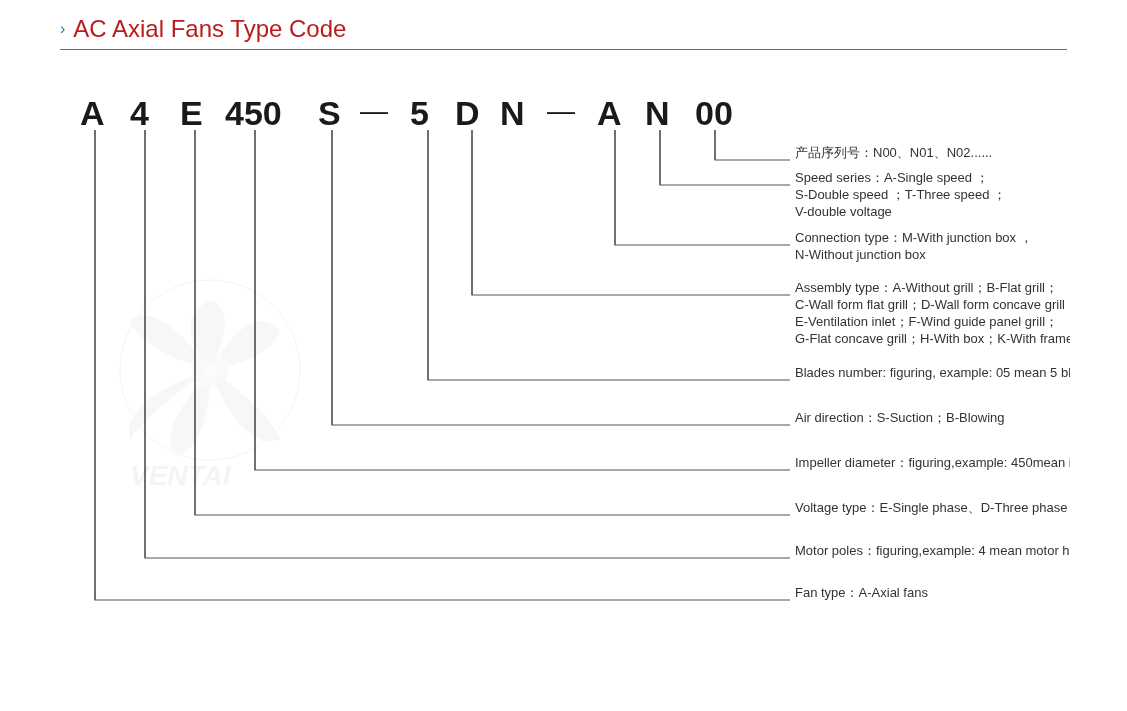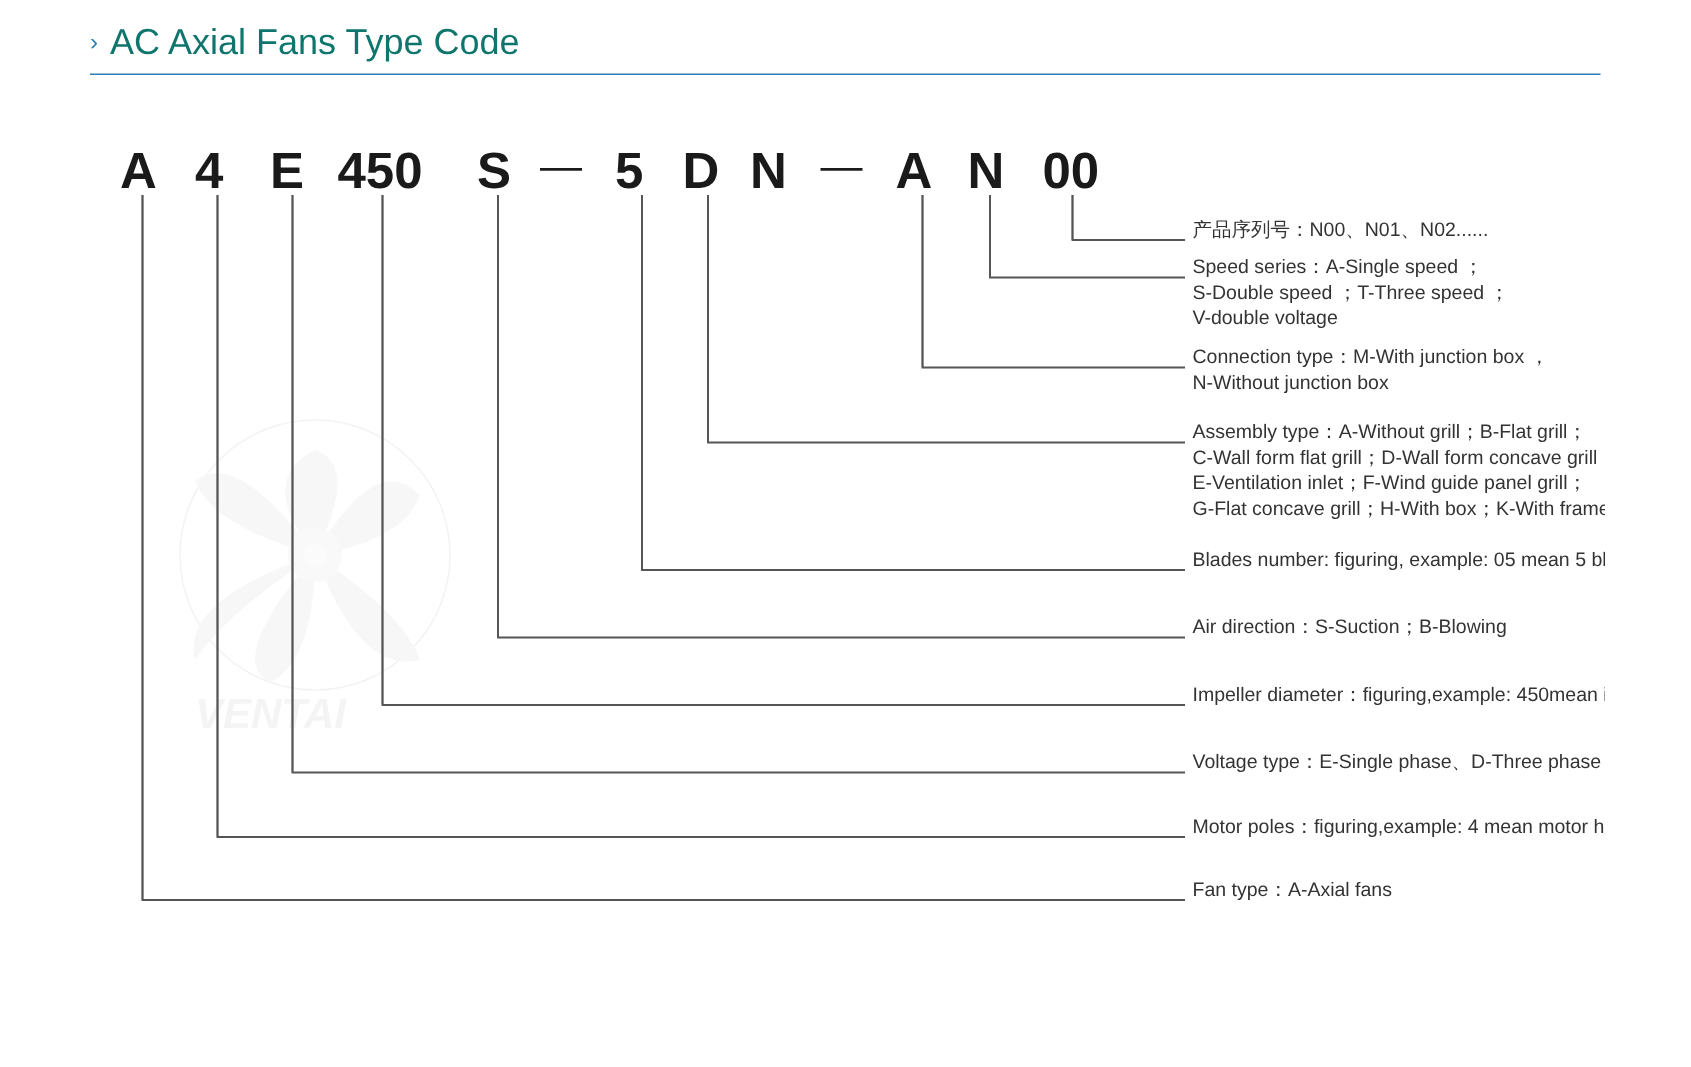--- a/index.html
+++ b/index.html
@@ -24,21 +24,21 @@
       margin-bottom: 6px;
     }
     .header-chevron {
       color: #2980b9;
       font-size: 16px;
       margin-right: 8px;
     }
     .header-title {
       font-size: 24px;
       font-weight: 500;
-      color: #0f766e;
+      color: #b91c1c;
     }
     .header-divider {
       border: none;
       border-top: 1.5px solid #2980b9;
       margin-bottom: 20px;
     }
 
     
     .diagram-svg {
       position: relative;

